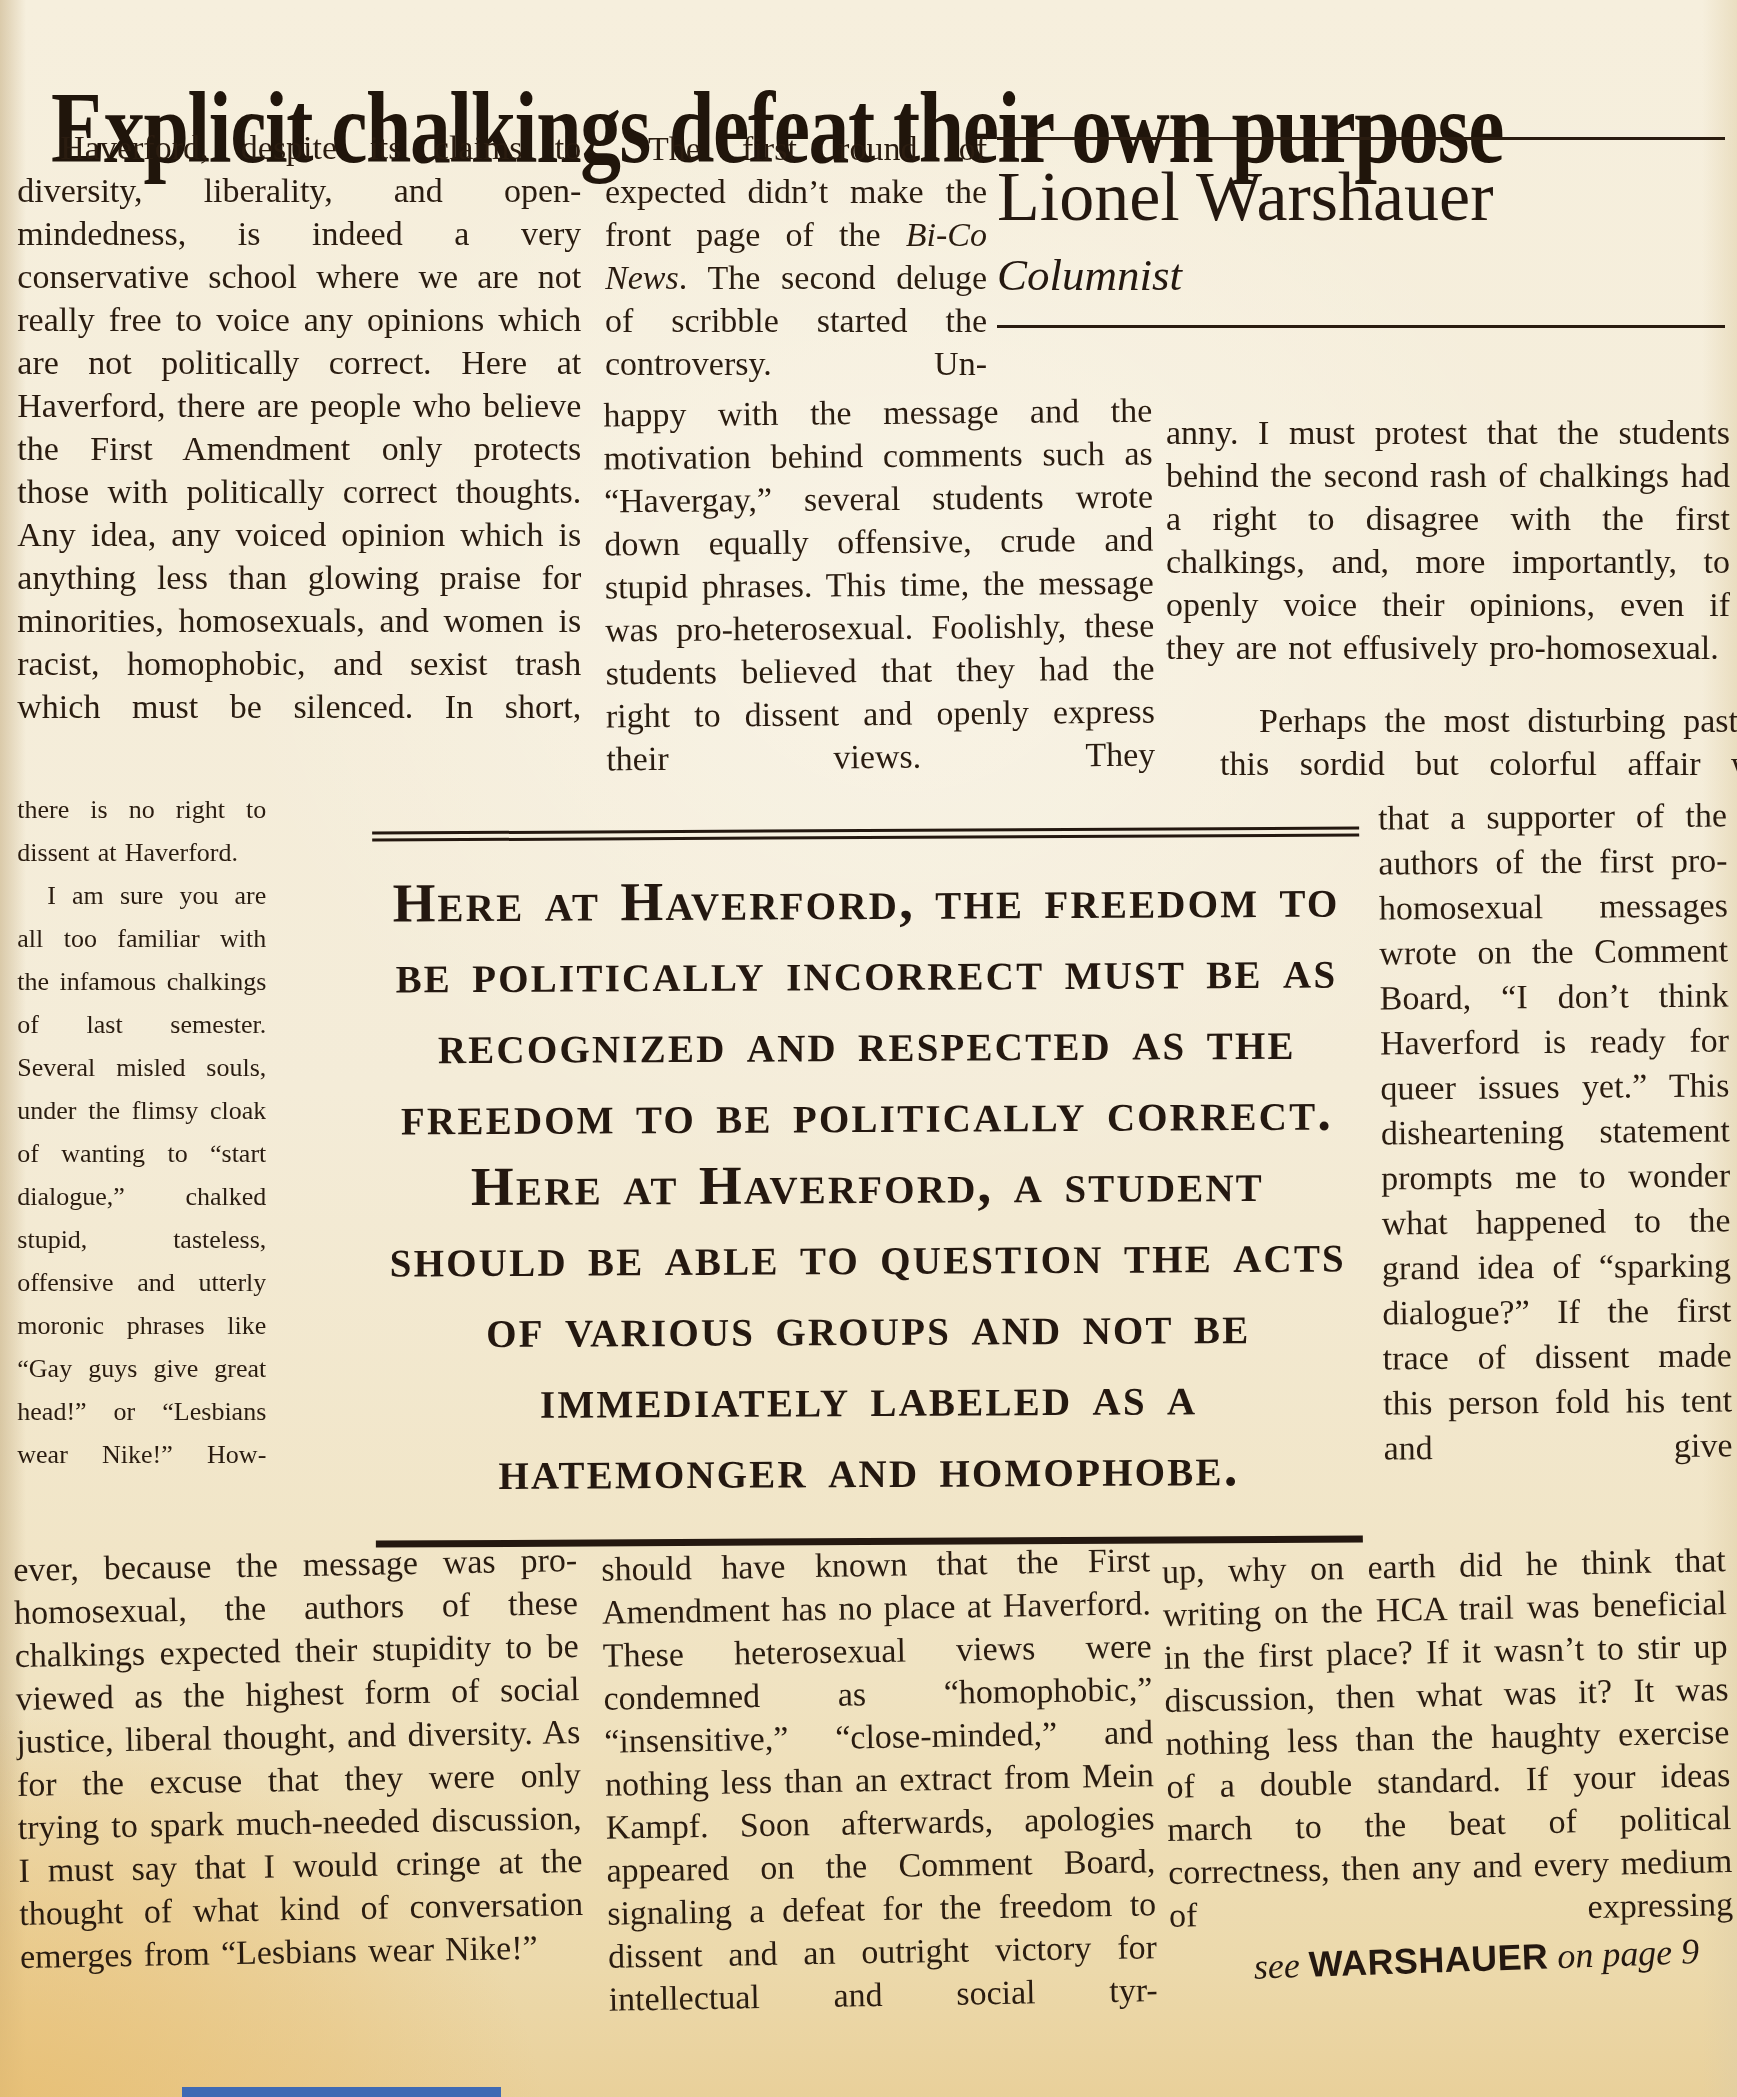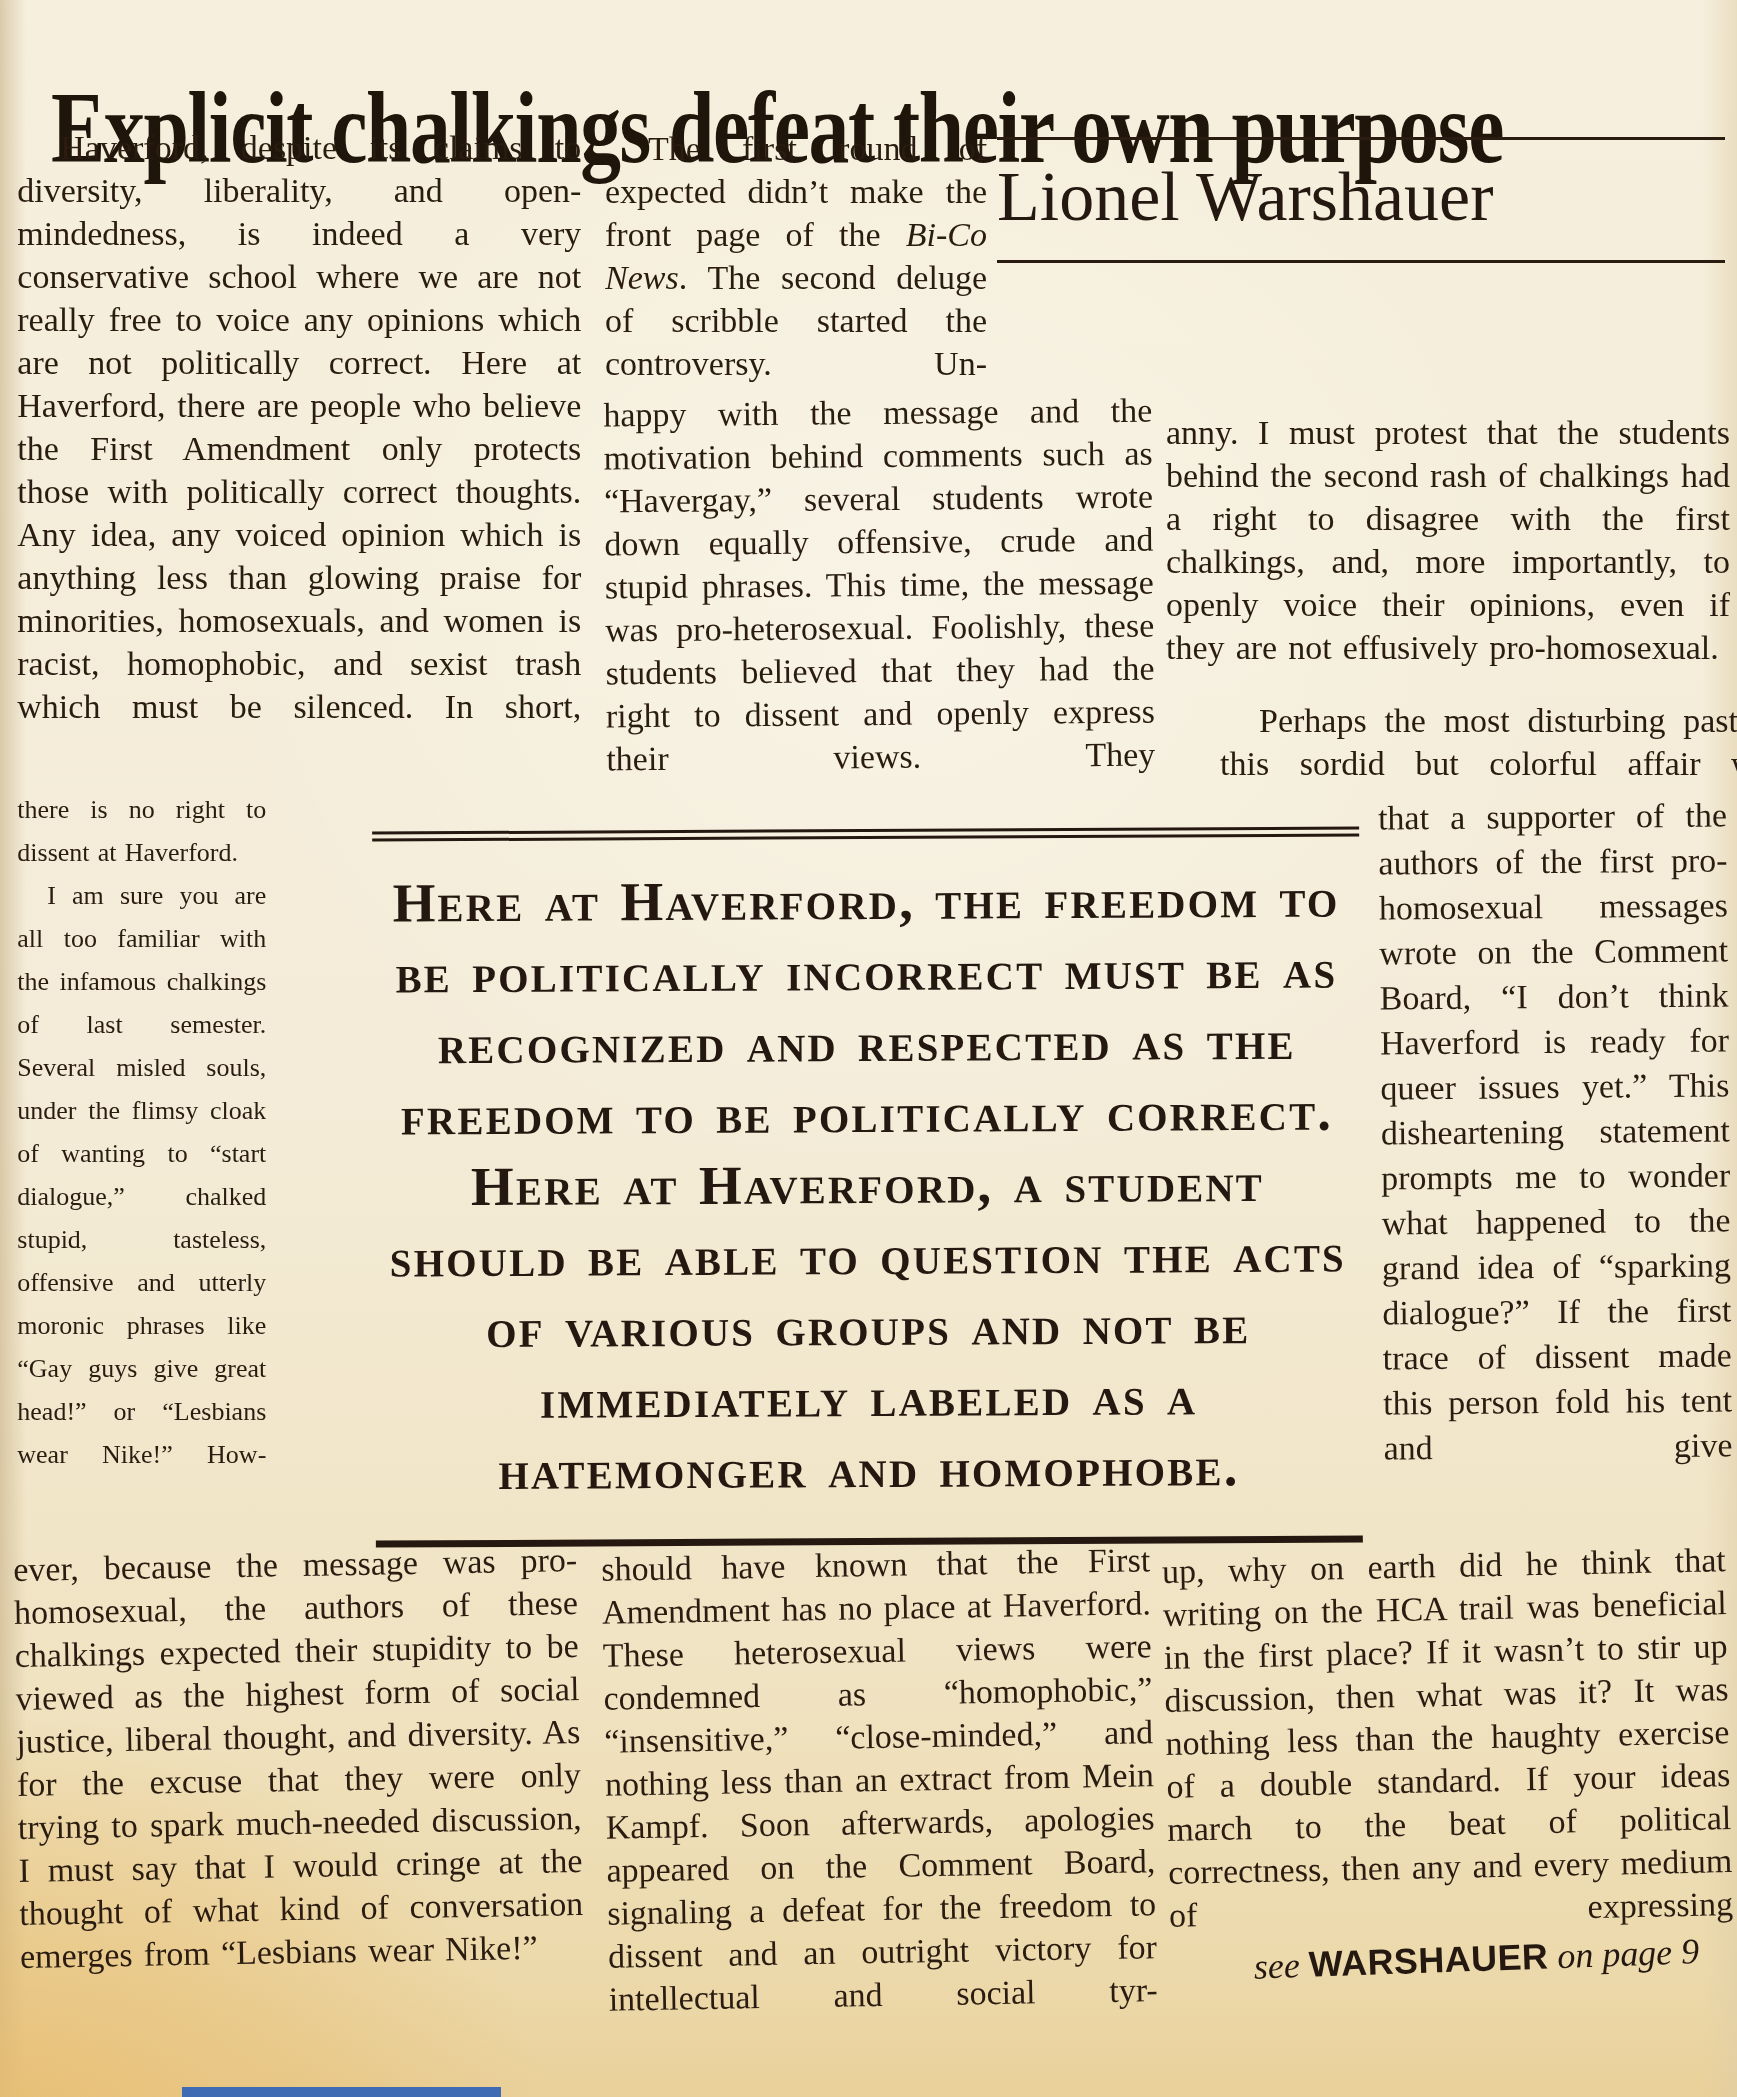--- a/index.html
+++ b/index.html
@@ -92,20 +92,21 @@
 <div class="block body-type jboth r-05" style="left:605px;top:391px;width:549px;height:436px;">
   <p>happy with the message and the motivation behind comments such as “Havergay,” several students wrote down equally offensive, crude and stupid phrases. This time, the message was pro-heterosexual. Foolishly, these students believed that they had the right to dissent and openly express their views. They</p>
 </div>
 
 <div class="block jboth r-1" style="left:605px;top:1543px;width:549px;height:481px;font-size:34px;line-height:43px;word-spacing:2.2px;">
   <p>should have known that the First Amendment has no place at Haverford. These heterosexual views were condemned as “homophobic,” “insensitive,” “close-minded,” and nothing less than an extract from Mein Kampf. Soon afterwards, apologies appeared on the Comment Board, signaling a defeat for the freedom to dissent and an outright victory for intellectual and social tyr-</p>
 </div>
 
 <div class="byline-box">
   <div class="byline-name">Lionel Warshauer</div>
+  <div class="byline-role">Columnist</div>
 </div>
 
 <div class="block body-type jleft" style="left:1166px;top:391px;width:564px;height:308px;margin-top:20px;">
   <p>anny. I must protest that the students behind the second rash of chalkings had a right to disagree with the first chalkings, and, more importantly, to openly voice their opinions, even if they are not effusively pro-homosexual.</p>
 </div>
 
 <div class="block body-type jboth" style="left:1220px;top:699px;width:564px;height:92px;text-indent:39px;">
   <p>Perhaps the most disturbing past of this sordid but colorful affair was</p>
 </div>
 

